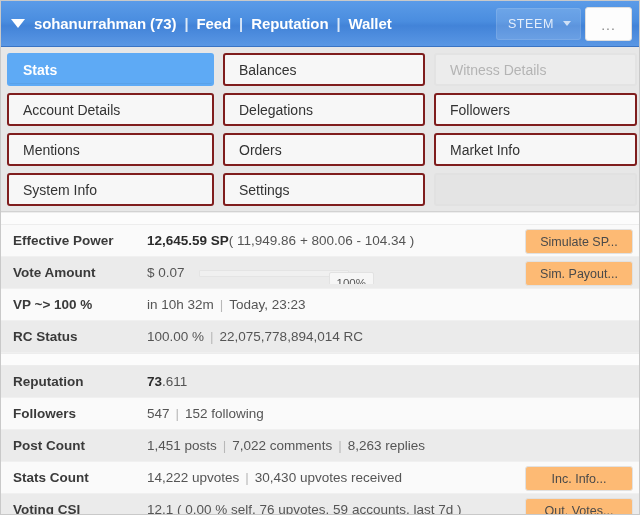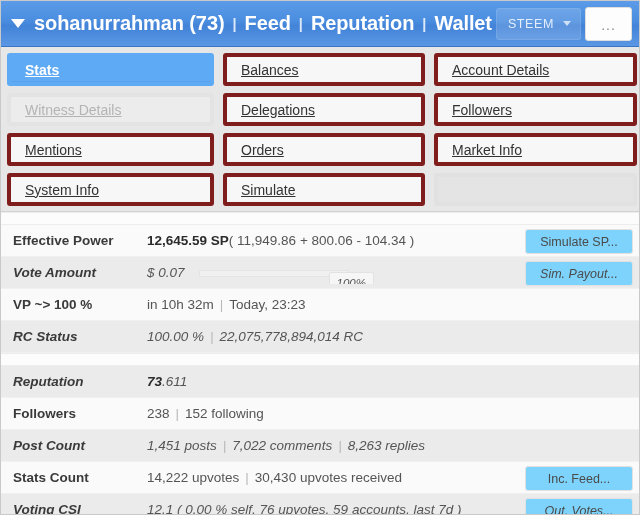--- a/index.html
+++ b/index.html
@@ -47,21 +47,21 @@
   .caret-down {
     width: 0; height: 0;
     border-left: 7px solid transparent;
     border-right: 7px solid transparent;
     border-top: 9px solid #ffffff;
     margin-right: 9px;
     flex: 0 0 auto;
   }
   .hdr-link {
     color: #ffffff;
-    font-size: 20px;
+    font-size: 15px;
     font-weight: bold;
     white-space: nowrap;
     letter-spacing: -0.1px;
   }
   .hdr-sep {
     color: #dce9f8;
     font-size: 14.5px;
     font-weight: bold;
     padding: 0 8px;
   }
@@ -119,27 +119,26 @@
     grid-template-columns: 207px 202px 203px;
     gap: 7px 9px;
   }
   .tab {
     height: 33px;
     display: flex;
     align-items: center;
     padding-left: 14px;
     box-sizing: border-box;
     background: #f7f7f7;
-    border: 4px solid #7f1d1d;
+    border: 2px solid #7f1d1d;
     border-radius: 3px;
     font-size: 14px;
     color: #333333;
     white-space: nowrap;
     overflow: hidden;
-    text-decoration: underline;
   }
   .tab.active {
     background: #5eaaf5;
     border-color: #5eaaf5;
     color: #ffffff;
     font-weight: bold;
     box-shadow: inset 0 -1px 0 rgba(0,0,0,0.05);
   }
   .tab.disabled {
     background: #ececec;
@@ -162,21 +161,21 @@
     border-bottom: 1px solid #ededed;
   }
   .stat-row {
     position: relative;
     display: flex;
     align-items: center;
     height: 32px;
     border-bottom: 1px solid #f0f0f0;
     box-sizing: border-box;
   }
-  .stat-row.alt { background: #ebebeb; font-style: italic; }
+  .stat-row.alt { background: #ebebeb; }
   .stat-row.plain { background: #fafafa; }
 
   .stat-label {
     flex: 0 0 146px;
     width: 146px;
     padding-left: 12px;
     box-sizing: border-box;
     font-size: 13.5px;
     font-weight: bold;
     color: #3a3a3a;
@@ -244,21 +243,21 @@
     position: absolute;
     right: 6px;
     top: 4px;
     height: 25px;
     min-width: 108px;
     display: flex;
     align-items: center;
     justify-content: center;
     padding: 0 10px;
     box-sizing: border-box;
-    background: #7dd3fc;
+    background: #fdba74;
     border: 1px solid #e1e1e1;
     border-radius: 3px;
     font-size: 12.5px;
     color: #4a4a4a;
     white-space: nowrap;
   }
 </style>
 </head>
 <body>
 
@@ -281,32 +280,32 @@
         <span class="mini-caret"></span>
       </div>
       <div class="dots-btn">...</div>
     </div>
   </div>
 
   <div class="tabs-wrap">
     <div class="tabs-grid">
       <div class="tab active">Stats</div>
       <div class="tab">Balances</div>
+      <div class="tab disabled">Witness Details</div>
+
       <div class="tab">Account Details</div>
-
-      <div class="tab disabled">Witness Details</div>
       <div class="tab">Delegations</div>
       <div class="tab">Followers</div>
 
       <div class="tab">Mentions</div>
       <div class="tab">Orders</div>
       <div class="tab">Market Info</div>
 
       <div class="tab">System Info</div>
-      <div class="tab">Simulate</div>
+      <div class="tab">Settings</div>
       <div class="tab empty"></div>
     </div>
   </div>
 
   <div class="stats-area">
 
     <div class="gap-band"></div>
 
     <div class="stat-row plain">
       <div class="stat-label">Effective Power</div>
@@ -355,21 +354,21 @@
       <div class="stat-label">Reputation</div>
       <div class="stat-value">
         <span class="strong">73</span>
         <span>.611</span>
       </div>
     </div>
 
     <div class="stat-row plain">
       <div class="stat-label">Followers</div>
       <div class="stat-value">
-        <span>238</span>
+        <span>547</span>
         <span class="pipe">|</span>
         <span>152 following</span>
       </div>
     </div>
 
     <div class="stat-row alt">
       <div class="stat-label">Post Count</div>
       <div class="stat-value">
         <span>1,451 posts</span>
         <span class="pipe">|</span>
@@ -379,21 +378,21 @@
       </div>
     </div>
 
     <div class="stat-row plain">
       <div class="stat-label">Stats Count</div>
       <div class="stat-value">
         <span>14,222 upvotes</span>
         <span class="pipe">|</span>
         <span>30,430 upvotes received</span>
       </div>
-      <div class="stat-action">Inc. Feed...</div>
+      <div class="stat-action">Inc. Info...</div>
     </div>
 
     <div class="stat-row alt">
       <div class="stat-label">Voting CSI</div>
       <div class="stat-value">
         <span>12.1 ( 0.00 % self, 76 upvotes, 59 accounts, last 7d )</span>
       </div>
       <div class="stat-action">Out. Votes...</div>
     </div>
 

